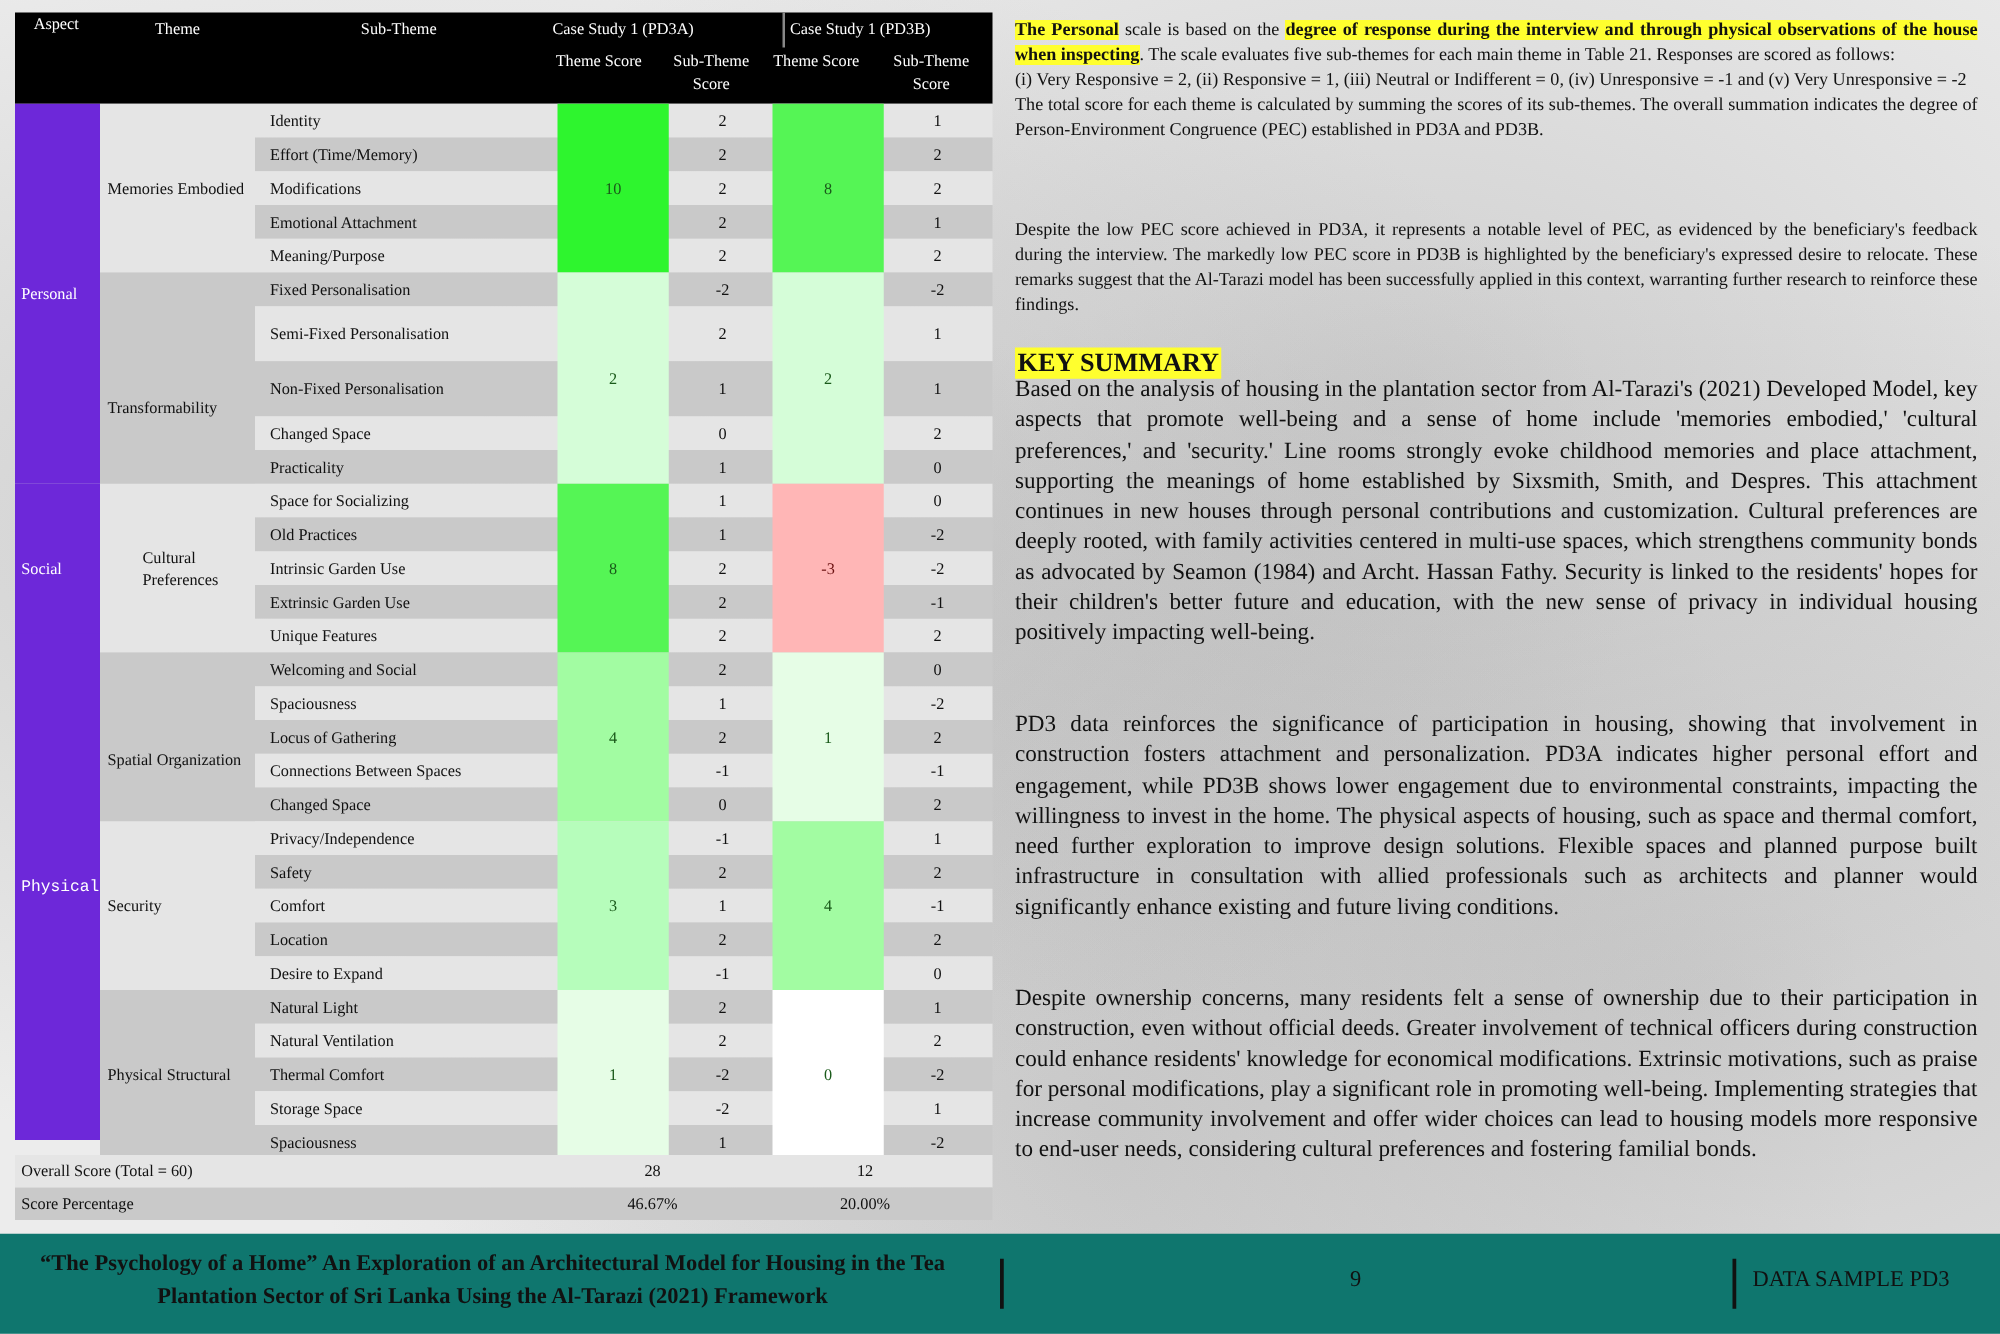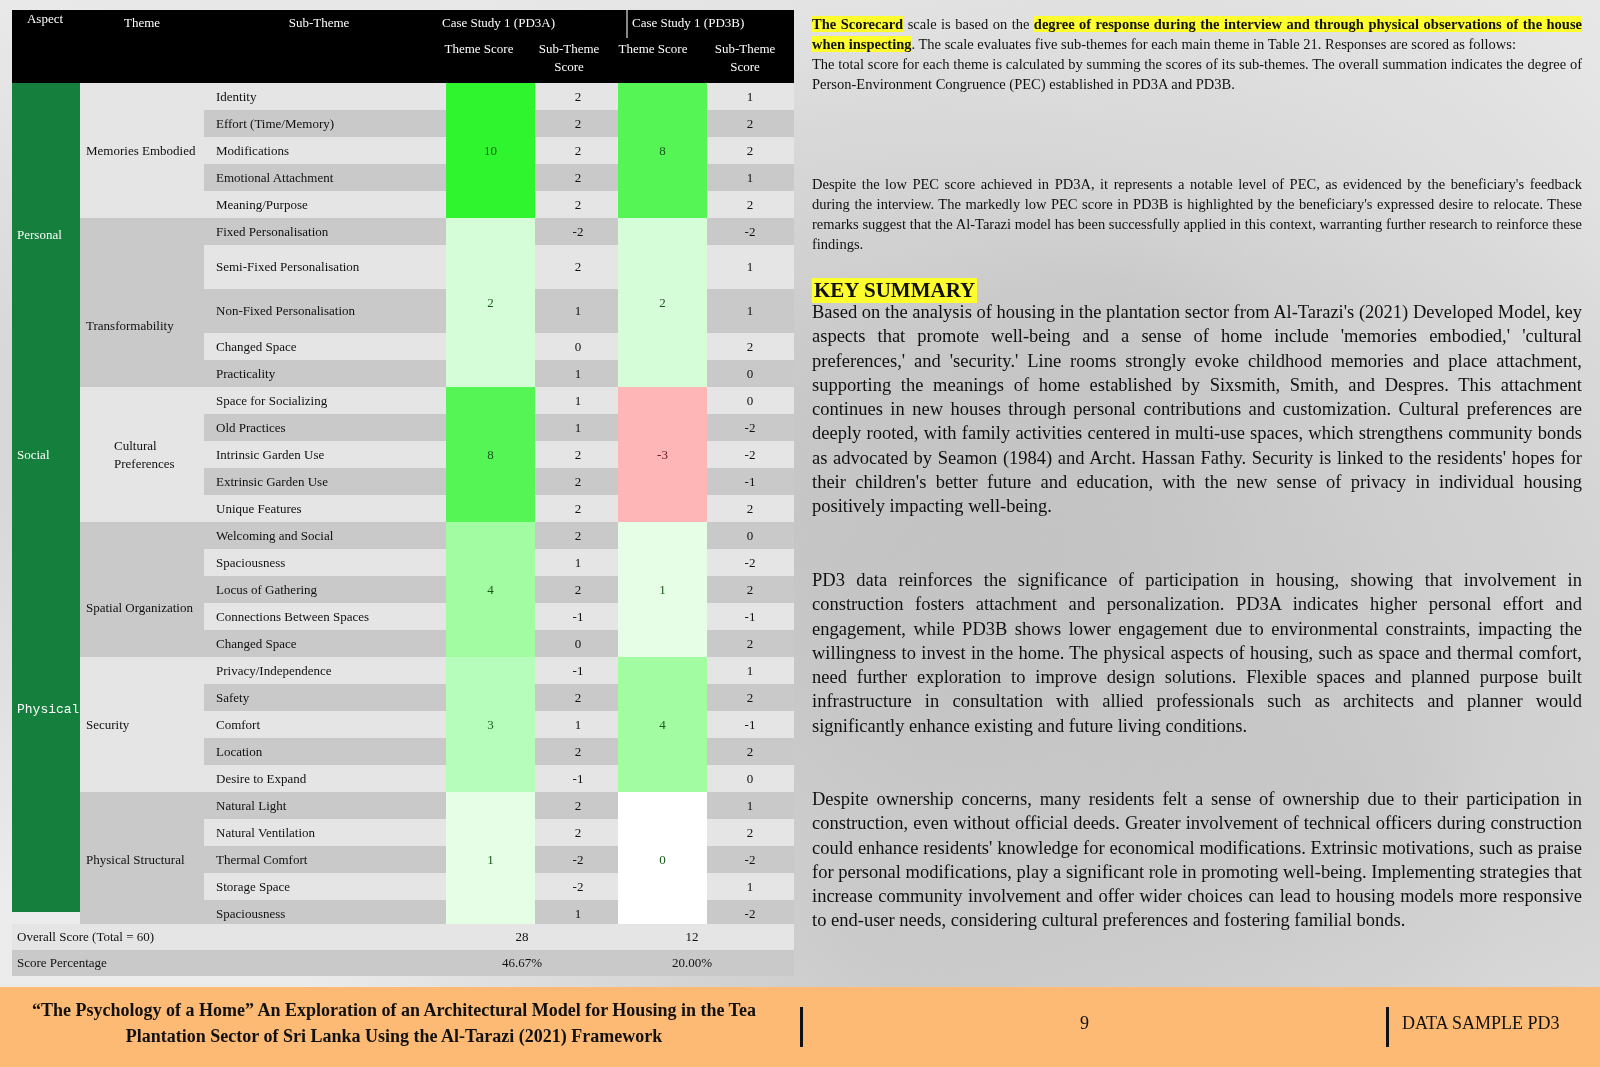--- a/index.html
+++ b/index.html
@@ -9,41 +9,41 @@
     radial-gradient(ellipse at 20% 40%, rgba(150,150,150,.35), transparent 55%),
     radial-gradient(ellipse at 70% 30%, rgba(120,120,120,.25), transparent 50%),
     radial-gradient(ellipse at 85% 75%, rgba(130,130,130,.3), transparent 55%),
     radial-gradient(ellipse at 55% 85%, rgba(160,160,160,.3), transparent 50%),
     #ececec;}
   
   .tbl{position:absolute;left:12px;top:10px;width:782px;height:972px;}
   .hdr{position:absolute;left:0;top:0;width:782px;height:73px;background:#000;color:#fff;font-size:13px;}
   .hdr .h{position:absolute;text-align:center;line-height:18px;}
   .vsep{position:absolute;left:614px;top:0;width:2px;height:28px;background:#888;}
-  .aspect{position:absolute;left:0;width:68px;background:#15803d;color:#fff;font-size:13px;display:flex;align-items:center;padding-left:5px;box-sizing:border-box;}
+  .aspect{position:absolute;left:0;width:68px;background:#6d28d9;color:#fff;font-size:13px;display:flex;align-items:center;padding-left:5px;box-sizing:border-box;}
   .theme{position:absolute;left:68px;width:124px;font-size:13px;display:flex;align-items:center;padding-left:6px;box-sizing:border-box;line-height:18px;}
   .row{position:absolute;left:192px;width:590px;font-size:13px;}
   .row .sub{position:absolute;left:0;width:245px;height:100%;padding-left:12px;box-sizing:border-box;display:flex;align-items:center;line-height:20px;}
   .row .s1{position:absolute;left:330px;width:88px;height:100%;display:flex;align-items:center;justify-content:center;}
   .row .s2{position:absolute;left:502px;width:88px;height:100%;display:flex;align-items:center;justify-content:center;}
   .light{background:#e5e5e5;}
   .dark{background:#c9c9c9;}
   .tscore{position:absolute;width:89px;display:flex;align-items:center;justify-content:center;font-size:13px;color:#1a5a1a;}
   .foot{position:absolute;left:0;width:782px;height:26px;font-size:13px;}
   .foot .lbl{position:absolute;left:5px;top:0;height:100%;display:flex;align-items:center;}
   .foot .v1{position:absolute;left:470px;width:80px;text-align:right;top:0;height:100%;display:flex;align-items:center;justify-content:center;}
   .foot .v2{position:absolute;left:640px;width:80px;top:0;height:100%;display:flex;align-items:center;justify-content:center;}
   
   .rt{position:absolute;left:812px;width:770px;text-align:justify;}
   .small{font-size:14.5px;line-height:20px;}
   .big{font-size:18.5px;line-height:24.3px;}
   .hl{background:#ffff2e;font-weight:bold;}
   .kh{position:absolute;left:812px;top:278px;font-size:21px;font-weight:bold;background:#ffff2e;padding:0 2px;}
   
-  .footer{position:absolute;left:0;top:987px;width:1600px;height:80px;background:#fdba74;}
+  .footer{position:absolute;left:0;top:987px;width:1600px;height:80px;background:#0f766e;}
   .ftitle{position:absolute;left:14px;top:10px;width:760px;text-align:center;font-weight:bold;font-size:18px;line-height:26px;}
   .fbar{position:absolute;width:3px;height:40px;background:#111;top:20px;}
   .fpage{position:absolute;left:1080px;top:26px;font-size:18px;}
   .fsec{position:absolute;left:1402px;top:26px;font-size:18px;}
 </style>
 </head>
 <body>
 
 <div class="bgtex"></div>
 
@@ -239,21 +239,22 @@
     <span class="v2">12</span>
   </div>
   <div class="foot dark" style="top:940px;">
     <span class="lbl">Score Percentage</span>
     <span class="v1">46.67%</span>
     <span class="v2">20.00%</span>
   </div>
 </div>
 
 <div class="rt small" style="top:14px;">
-  <span class="hl">The Scorecard</span><span> scale is based on the </span><span class="hl">degree of response during the interview and through physical observations of the house when inspecting</span><span>. The scale evaluates five sub-themes for each main theme in Table 21. Responses are scored as follows:</span>
+  <span class="hl">The Personal</span><span> scale is based on the </span><span class="hl">degree of response during the interview and through physical observations of the house when inspecting</span><span>. The scale evaluates five sub-themes for each main theme in Table 21. Responses are scored as follows:</span>
+  <div style="text-align:left;">(i) Very Responsive = 2, (ii) Responsive = 1, (iii) Neutral or Indifferent = 0, (iv) Unresponsive = -1 and (v) Very Unresponsive = -2</div>
   <div>The total score for each theme is calculated by summing the scores of its sub-themes. The overall summation indicates the degree of Person-Environment Congruence (PEC) established in PD3A and PD3B.</div>
 </div>
 <div class="rt small" style="top:174px;">Despite the low PEC score achieved in PD3A, it represents a notable level of PEC, as evidenced by the beneficiary's feedback during the interview. The markedly low PEC score in PD3B is highlighted by the beneficiary's expressed desire to relocate. These remarks suggest that the Al-Tarazi model has been successfully applied in this context, warranting further research to reinforce these findings.</div>
 <div class="kh">KEY SUMMARY</div>
 <div class="rt big" style="top:300px;">Based on the analysis of housing in the plantation sector from Al-Tarazi's (2021) Developed Model, key aspects that promote well-being and a sense of home include 'memories embodied,' 'cultural preferences,' and 'security.' Line rooms strongly evoke childhood memories and place attachment, supporting the meanings of home established by Sixsmith, Smith, and Despres. This attachment continues in new houses through personal contributions and customization. Cultural preferences are deeply rooted, with family activities centered in multi-use spaces, which strengthens community bonds as advocated by Seamon (1984) and Archt. Hassan Fathy. Security is linked to the residents' hopes for their children's better future and education, with the new sense of privacy in individual housing positively impacting well-being.</div>
 <div class="rt big" style="top:568px;">PD3 data reinforces the significance of participation in housing, showing that involvement in construction fosters attachment and personalization. PD3A indicates higher personal effort and engagement, while PD3B shows lower engagement due to environmental constraints, impacting the willingness to invest in the home. The physical aspects of housing, such as space and thermal comfort, need further exploration to improve design solutions. Flexible spaces and planned purpose built infrastructure in consultation with allied professionals such as architects and planner would significantly enhance existing and future living conditions.</div>
 <div class="rt big" style="top:787px;">Despite ownership concerns, many residents felt a sense of ownership due to their participation in construction, even without official deeds. Greater involvement of technical officers during construction could enhance residents' knowledge for economical modifications. Extrinsic motivations, such as praise for personal modifications, play a significant role in promoting well-being. Implementing strategies that increase community involvement and offer wider choices can lead to housing models more responsive to end-user needs, considering cultural preferences and fostering familial bonds.</div>
 
 <div class="footer">
   <div class="ftitle">“The Psychology of a Home” An Exploration of an Architectural Model for Housing in the Tea Plantation Sector of Sri Lanka Using the Al-Tarazi (2021) Framework</div>

